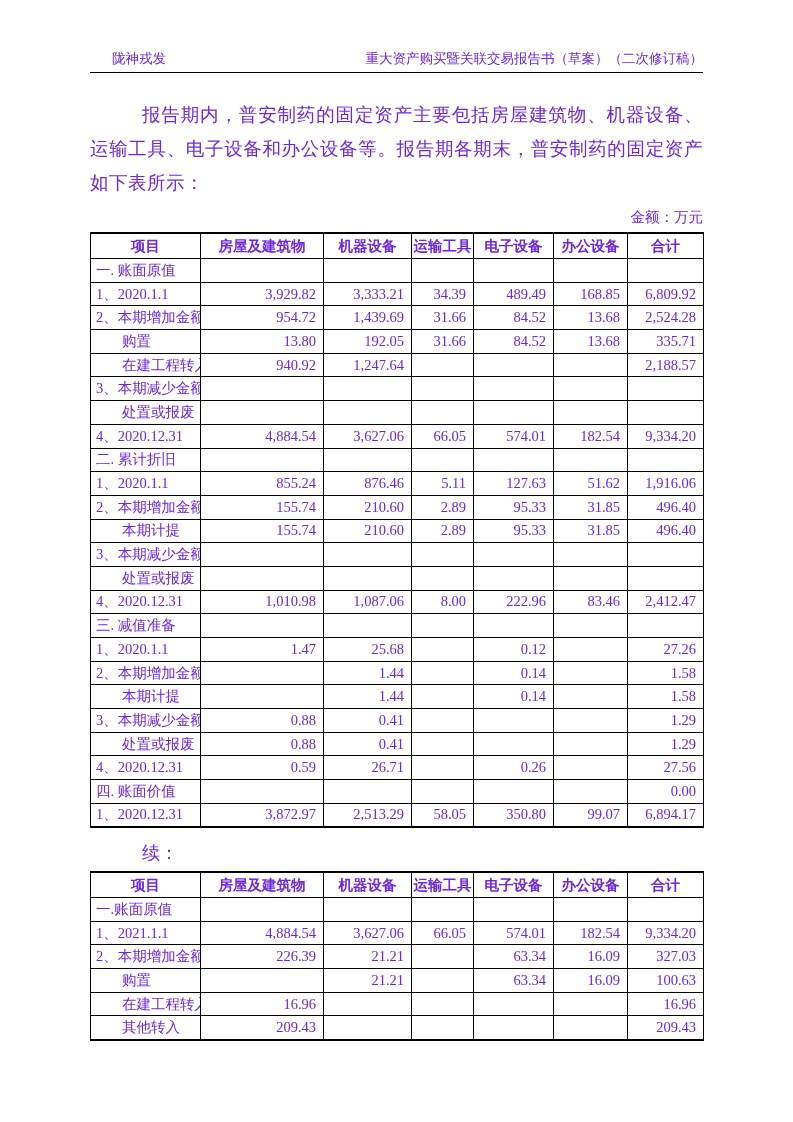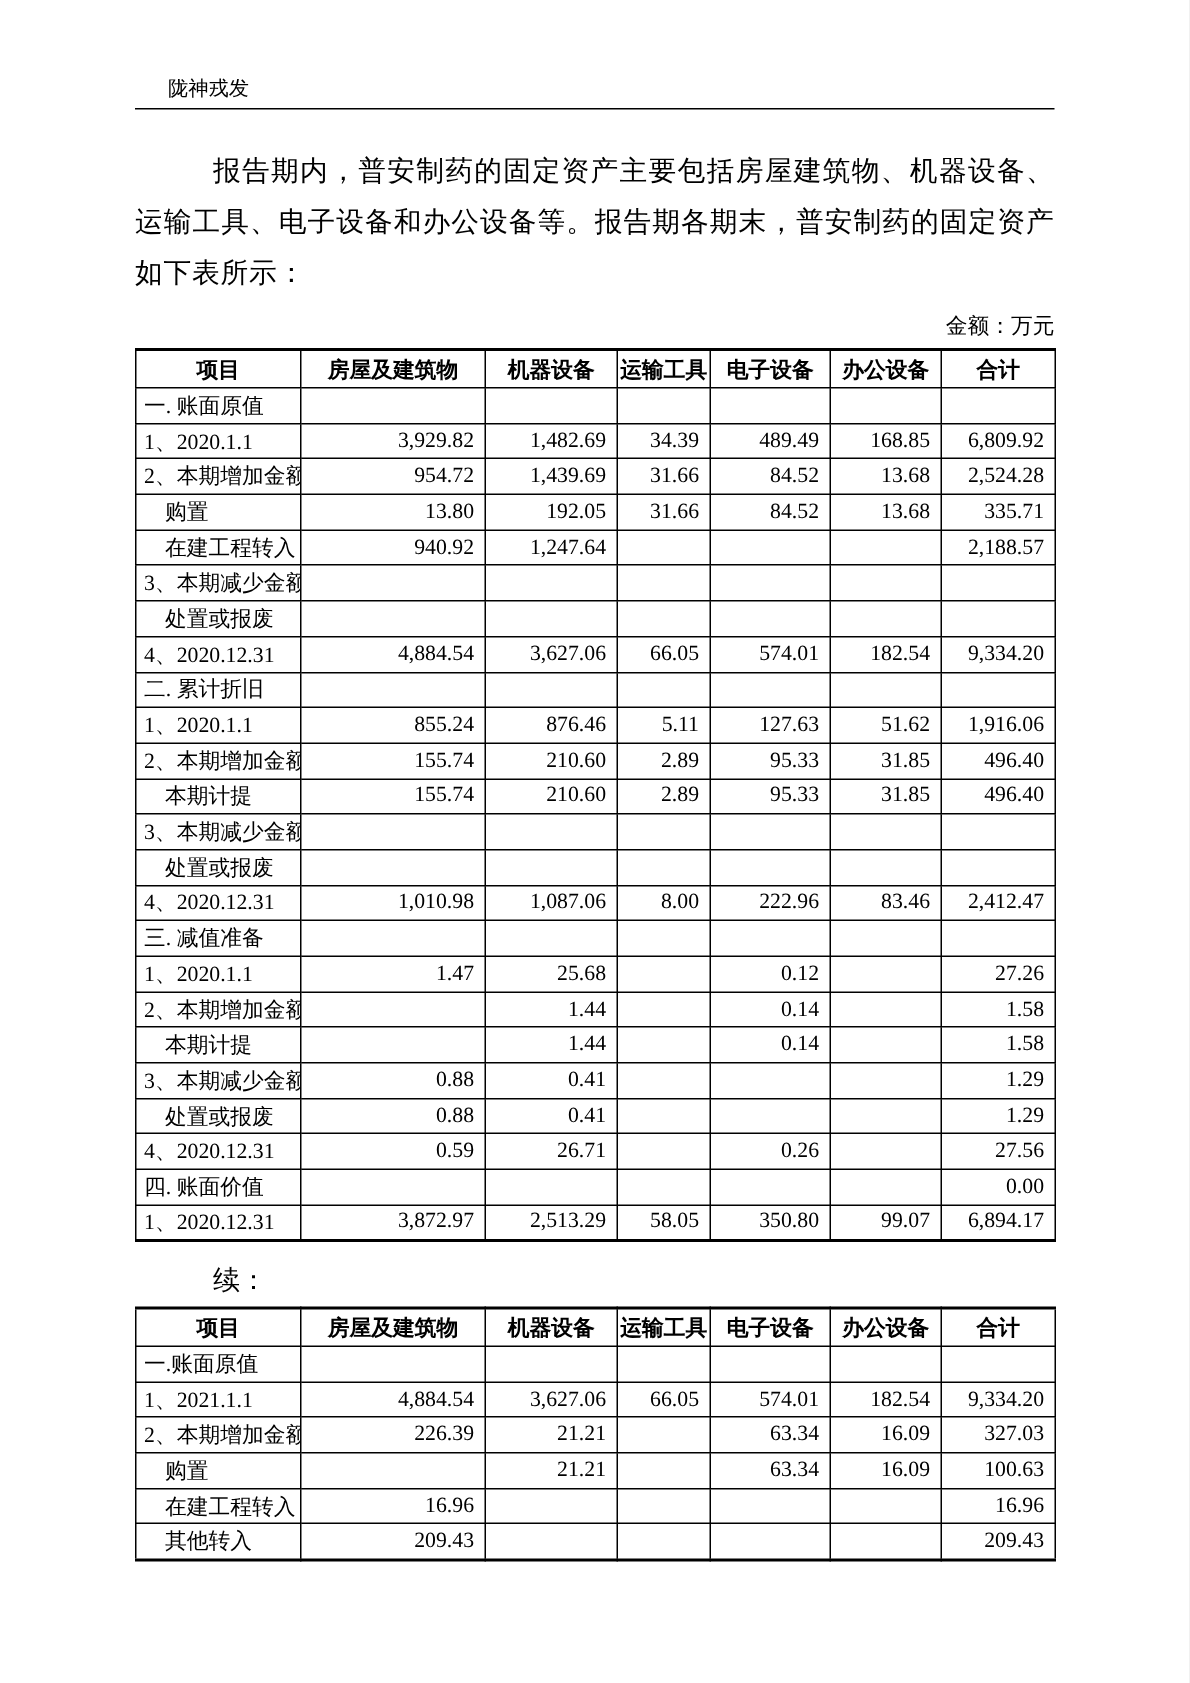--- a/index.html
+++ b/index.html
@@ -4,21 +4,21 @@
 <style>
   * { margin: 0; padding: 0; box-sizing: border-box; }
   html, body { background: #e8e8e8; }
   .page {
     position: relative;
     width: 793px;
     height: 1122px;
     margin: 0 auto;
     background: #ffffff;
     font-family: "Liberation Serif", "DejaVu Serif", serif;
-    color: #000000;
+    color: #6d28d9;
     overflow: hidden;
   }
   .content { margin: 0 90px; width: 613px; }
 
   
   .page-header {
     padding-top: 50px;
     display: flex;
     justify-content: space-between;
     align-items: flex-end;
@@ -69,21 +69,21 @@
     white-space: nowrap;
   }
   th {
     font-weight: bold;
     text-align: center;
     height: 25.5px;
     border-bottom: 1.8px solid #000;
     font-family: Liberation Serif, serif;
   }
   td.label { text-align: left; padding-left: 5px; }
-  td.label.indent { padding-left: 19px; }
+  td.label.indent { padding-left: 31px; }
   td.num { text-align: right; padding-right: 7px; }
 
   .continued {
     margin-top: 13px;
     margin-bottom: 6px;
     font-size: 18px;
     text-indent: 52px;
   }
 
   .page-number {
@@ -95,20 +95,21 @@
   }
 </style>
 </head>
 <body>
 
 <div class="page">
   <div class="content">
 
     <div class="page-header">
       <span class="left">陇神戎发</span>
+      <span class="right">重大资产购买暨关联交易报告书（草案）（二次修订稿）</span>
     </div>
 
     <p class="intro">报告期内，普安制药的固定资产主要包括房屋建筑物、机器设备、运输工具、电子设备和办公设备等。报告期各期末，普安制药的固定资产如下表所示：</p>
 
     <div class="unit-label">金额：万元</div>
 
     <table>
       <colgroup>
         <col class="c0">
           <col class="c1">
@@ -135,21 +136,21 @@
             <td class="num"></td>
             <td class="num"></td>
             <td class="num"></td>
             <td class="num"></td>
             <td class="num"></td>
             <td class="num"></td>
           </tr>
           <tr>
             <td class="label">1、2020.1.1</td>
             <td class="num">3,929.82</td>
-            <td class="num">1,482.69</td>
+            <td class="num">3,333.21</td>
             <td class="num">34.39</td>
             <td class="num">489.49</td>
             <td class="num">168.85</td>
             <td class="num">6,809.92</td>
           </tr>
           <tr>
             <td class="label">2、本期增加金额</td>
             <td class="num">954.72</td>
             <td class="num">1,439.69</td>
             <td class="num">31.66</td>

